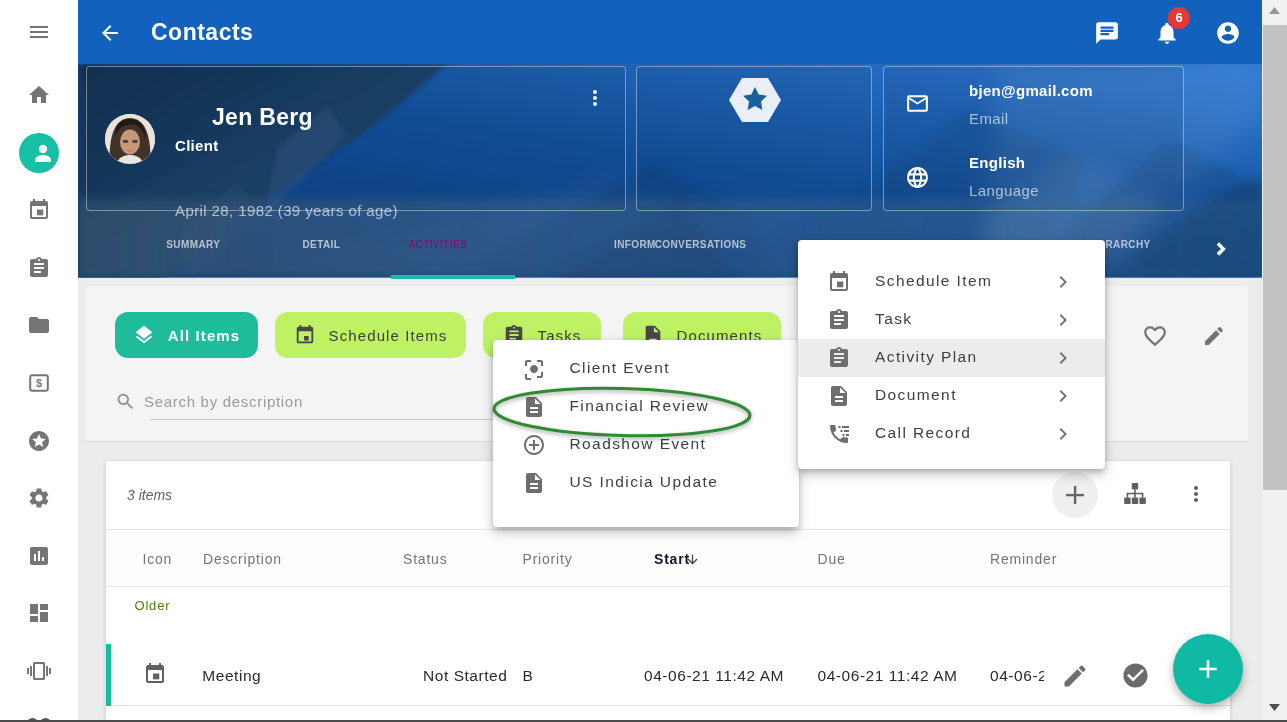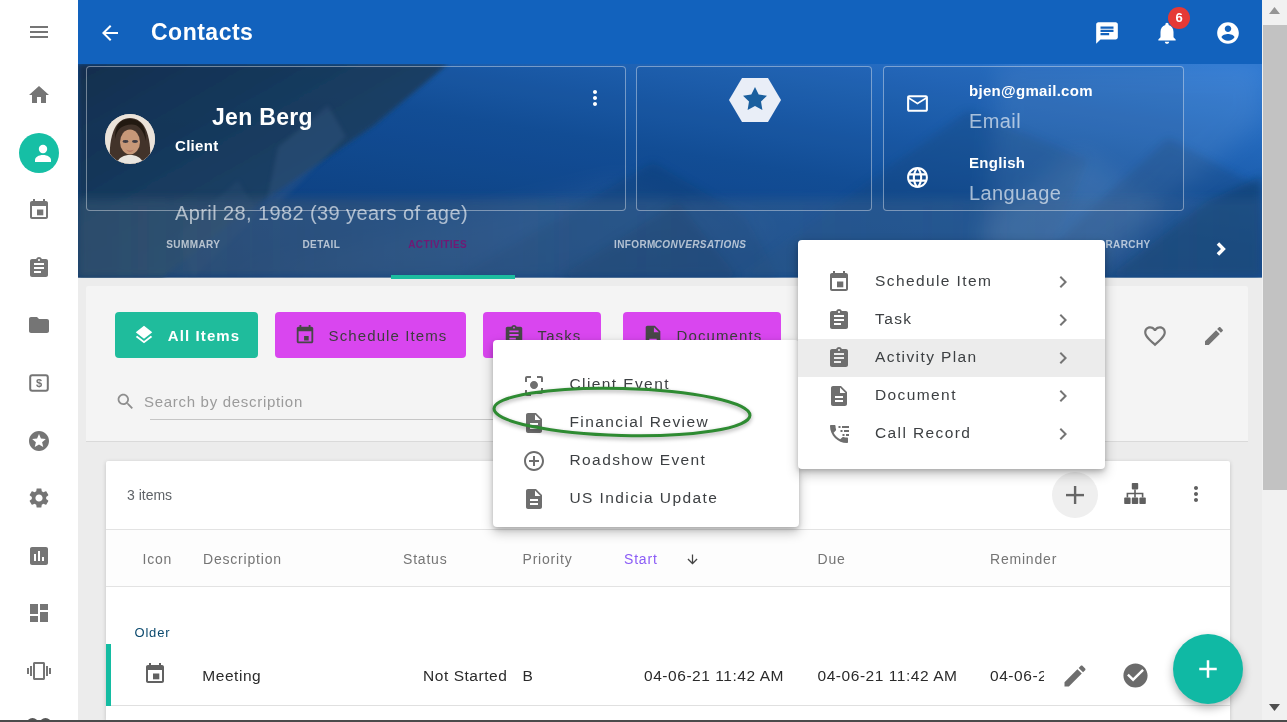--- a/index.html
+++ b/index.html
@@ -15,34 +15,34 @@
 #topbar { left:78px; top:0; width:1184px; height:64px; background:#1262bd; z-index:6; }
 #topbar .title { position:absolute; left:73px; top:19px; color:#fff; font-size:23px; font-weight:bold; letter-spacing:0.5px; }
 .ticon { position:absolute; top:20px; width:26px; height:26px; }
 .badge { position:absolute; left:1090px; top:7px; width:22px; height:22px; border-radius:50%; background:#e53935; color:#fff; font-size:13px; font-weight:bold; text-align:center; line-height:22px; }
 
 
 #hero { left:78px; top:64px; width:1184px; height:213.5px; overflow:hidden; z-index:1; }
 .hcard { position:absolute; top:2px; height:145px; border:1px solid rgba(255,255,255,0.4); border-radius:4px; background:rgba(10,35,75,0.08); }
 #hero .big { color:#fff; font-weight:bold; font-size:23px; letter-spacing:0.3px;margin-left:37px; }
 #hero .med { color:#fff; font-weight:bold; font-size:15px; letter-spacing:0.3px; }
-#hero .dim { color:rgba(255,255,255,0.62); font-size:20px; letter-spacing:0.4px; }
+#hero .dim { color:rgba(255,255,255,0.62); font-size:15px; letter-spacing:0.4px; }
 
 
 .tab { position:absolute; top:239px; font-size:10px; font-weight:bold; letter-spacing:0.4px; color:rgba(255,255,255,0.65); z-index:2; }
 .tab.active { color:#701a75; }
 #tabline { left:391px; top:275px; width:124px; height:3.5px; background:#1dbc9f; z-index:2; }
 
 
 #content { left:78px; top:277.5px; width:1184px; height:444.5px; background:#ececec; z-index:1; }
 #topsec { position:absolute; left:8px; top:8px; width:1162px; height:155.5px; background:#f4f4f4; border-radius:2px 2px 0 0; }
 #divline { position:absolute; left:8px; top:163px; width:1162px; height:1px; background:#dadada; }
-.fbtn { position:absolute; top:34.5px; height:46px; border-radius:4px; display:flex; align-items:center; justify-content:center; font-size:15px; letter-spacing:1.1px; }
+.fbtn { position:absolute; top:34.5px; height:46px; border-radius:13px; display:flex; align-items:center; justify-content:center; font-size:15px; letter-spacing:1.1px; }
 .fbtn svg { margin-right:13px; }
-.fbtn.gray { background:#d946ef; color:#3d3d3d; }
+.fbtn.gray { background:#bef264; color:#3d3d3d; }
 #search-under { position:absolute; left:72px; top:141px; width:955px; height:1.4px; background:#c6c6c6; }
 
 
 #card { position:absolute; left:28px; top:183.5px; width:1124px; height:260px; background:#fff; border-radius:2px; box-shadow:0 1px 4px rgba(0,0,0,0.18); }
 .hlabel { position:absolute; top:273.5px; font-size:14px; color:#757575; letter-spacing:0.8px; }
 .rowtxt { position:absolute; top:389px; font-size:15.5px; color:#2b2b2b; letter-spacing:0.55px; }
 
 
 .menu { position:absolute; background:#fff; border-radius:4px; box-shadow:0 5px 12px rgba(0,0,0,0.25), 0 2px 4px rgba(0,0,0,0.16); z-index:20; }
 .mi { position:relative; height:38px; display:flex; align-items:center; }
@@ -146,21 +146,21 @@
         <path d="M11.99 2C6.47 2 2 6.48 2 12s4.47 10 9.99 10C17.52 22 22 17.52 22 12S17.52 2 11.99 2zm6.93 6h-2.95c-.32-1.25-.78-2.45-1.38-3.56 1.84.63 3.37 1.91 4.33 3.56zM12 4.04c.83 1.2 1.48 2.53 1.91 3.96h-3.82c.43-1.43 1.08-2.76 1.91-3.96zM4.26 14C4.1 13.36 4 12.69 4 12s.1-1.36.26-2h3.38c-.08.66-.14 1.32-.14 2 0 .68.06 1.34.14 2H4.26zm.82 2h2.95c.32 1.25.78 2.45 1.38 3.56-1.84-.63-3.37-1.9-4.33-3.56zm2.95-8H5.08c.96-1.66 2.49-2.93 4.33-3.56C8.81 5.55 8.35 6.75 8.03 8zM12 19.96c-.83-1.2-1.48-2.53-1.91-3.96h3.82c-.43 1.43-1.08 2.76-1.91 3.96zM14.34 14H9.66c-.09-.66-.16-1.32-.16-2 0-.68.07-1.35.16-2h4.68c.09.65.16 1.32.16 2 0 .68-.07 1.34-.16 2zm.25 5.56c.6-1.11 1.06-2.31 1.38-3.56h2.95c-.96 1.65-2.49 2.93-4.33 3.56zM16.36 14c.08-.66.14-1.32.14-2 0-.68-.06-1.34-.14-2h3.38c.16.64.26 1.31.26 2s-.1 1.36-.26 2h-3.38z"></path>
       </svg>
     <div class="abs med" style="left:891px; top:90px;">English</div>
     <div class="abs dim" style="left:891px; top:118px;">Language</div>
   </div>
 
   <div class="tab" style="left:166.3px;">SUMMARY</div>
   <div class="tab" style="left:302.5px;">DETAIL</div>
   <div class="tab active" style="left:408.2px;">ACTIVITIES</div>
   <div class="tab" style="left:568px;margin-left:46px;">INFORM</div>
-  <div class="tab" style="left:654.7px;font-style:italic;">CONVERSATIONS</div>
+  <div class="tab" style="left:654.7px;">CONVERSATIONS</div>
   <div class="tab" style="left:1105.5px;">RARCHY</div>
   <div class="abs" id="tabline"></div>
   <svg class="abs" style="left:1210px; top:238px; z-index:2;" width="22" height="22" viewBox="0 0 24 24" fill="#fff">
       <path d="M8.59 16.59 13.17 12 8.59 7.41 10 6l6 6-6 6z" stroke="#fff" stroke-width="1.8"></path>
     </svg>
 
   <div class="abs" id="content">
     <div id="topsec"></div>
     <div id="divline"></div>
 
@@ -195,21 +195,21 @@
         <path d="M3 17.25V21h3.75L17.81 9.94l-3.75-3.75L3 17.25zM20.71 7.04c.39-.39.39-1.02 0-1.41l-2.34-2.34c-.39-.39-1.02-.39-1.41 0l-1.83 1.83 3.75 3.75 1.83-1.83z"></path>
       </svg>
 
     <svg class="abs" style="left:37px; top:113.5px;" width="21" height="21" viewBox="0 0 24 24" fill="#8e8e8e">
         <path d="M15.5 14h-.79l-.28-.27C15.41 12.59 16 11.11 16 9.5 16 5.91 13.09 3 9.5 3S3 5.91 3 9.5 5.91 16 9.5 16c1.61 0 3.09-.59 4.23-1.57l.27.28v.79l5 5L20.49 19l-5-5zm-6 0C7.01 14 5 11.99 5 9.5S7.01 5 9.5 5 14 7.01 14 9.5 11.99 14 9.5 14z"></path>
       </svg>
     <div class="abs" style="left:66px; top:115.5px; font-size:15px; color:#9b9b9b; letter-spacing:0.7px;">Search by description</div>
     <div id="search-under"></div>
 
     <div id="card"></div>
-    <div class="abs" style="left:49px; top:209.5px; font-size:14px; color:#5f6368;">3 items</div>
+    <div class="abs" style="left:49px; top:209.5px; font-size:14px; color:#5f6368;font-style:italic;">3 items</div>
     <div class="abs" style="left:974px; top:194px; width:46px; height:46px; border-radius:50%; background:#efefef;"></div>
     <svg class="abs" style="left:985px; top:205px;" width="24" height="24" viewBox="0 0 24 24" fill="#666">
         <rect x="10.9" y="3" width="2.4" height="18"></rect>
         <rect x="3" y="10.9" width="18" height="2.4"></rect>
       </svg>
     <svg class="abs" style="left:1043px; top:202.5px;" width="28" height="28" viewBox="0 0 28 28">
         <g fill="#5f5f5f">
           <rect x="10.8" y="3" width="6.4" height="6.4" rx="0.8"></rect>
           <rect x="3.2" y="17.6" width="6.4" height="6.4" rx="0.8"></rect>
           <rect x="10.8" y="17.6" width="6.4" height="6.4" rx="0.8"></rect>
@@ -219,28 +219,28 @@
       </svg>
     <svg class="abs" style="left:1106px; top:204.5px;" width="24" height="24" viewBox="0 0 24 24" fill="#5f5f5f">
         <path d="M12 8c1.1 0 2-.9 2-2s-.9-2-2-2-2 .9-2 2 .9 2 2 2zm0 2c-1.1 0-2 .9-2 2s.9 2 2 2 2-.9 2-2-.9-2-2-2zm0 6c-1.1 0-2 .9-2 2s.9 2 2 2 2-.9 2-2-.9-2-2-2z"></path>
       </svg>
 
     <div class="abs" style="left:28px; top:251.5px; width:1124px; height:58px; border-top:1px solid #e3e3e3; border-bottom:1px solid #e3e3e3; background:#fdfdfd;"></div>
     <div class="hlabel" style="left:64.5px;">Icon</div>
     <div class="hlabel" style="left:125px;">Description</div>
     <div class="hlabel" style="left:325px;">Status</div>
     <div class="hlabel" style="left:444.5px;">Priority</div>
-    <div class="hlabel" style="left:546px; color:#8b5cf6; font-weight:normal;">Start</div>
+    <div class="hlabel" style="left:576px; color:#0f172a; font-weight:bold;">Start</div>
     <svg class="abs" style="left:607px; top:274px;" width="15" height="15" viewBox="0 0 24 24" fill="#444">
         <path d="M20 12l-1.41-1.41L13 16.17V4h-2v12.17l-5.58-5.59L4 12l8 8 8-8z"></path>
       </svg>
     <div class="hlabel" style="left:739.5px;">Due</div>
     <div class="hlabel" style="left:912px;">Reminder</div>
 
-    <div class="abs" style="left:56.5px; top:347px; font-size:13px; color:#0c4a6e; letter-spacing:0.8px;text-align:right;">Older</div>
+    <div class="abs" style="left:56.5px; top:320px; font-size:13px; color:#4d7c0f; letter-spacing:0.8px;text-align:right;">Older</div>
 
     <div class="abs" style="left:28px; top:366px; width:1124px; height:62px; border-bottom:1px solid #e0e0e0; background:#fff;"></div>
     <div class="abs" style="left:28px; top:366px; width:5px; height:62px; background:#14bca2;"></div>
     <svg class="abs" style="left:65px; top:384.5px;" width="24" height="24" viewBox="0 0 24 24" fill="#616161">
         <path d="M19 3h-1V1h-2v2H8V1H6v2H5c-1.11 0-2 .9-2 2v14c0 1.1.89 2 2 2h14c1.1 0 2-.9 2-2V5c0-1.1-.9-2-2-2zm0 16H5V8h14v11z"></path>
         <rect x="10" y="11.5" width="6.3" height="5.8"></rect>
       </svg>
     <div class="rowtxt" style="left:124.3px;">Meeting</div>
     <div class="rowtxt" style="left:325px;margin-left:20px;">Not Started</div>
     <div class="rowtxt" style="left:444.5px;">B</div>
@@ -256,21 +256,21 @@
 
     <div class="abs" style="left:28px; top:429px; width:1124px; height:16px; background:#fff;"></div>
 
     <div id="fab">
         <svg width="30" height="30" viewBox="0 0 24 24" fill="#fff">
           <path d="M19 13h-6v6h-2v-6H5v-2h6V5h2v6h6v2z"></path>
         </svg>
       </div>
   </div>
 
-  <div class="menu" style="left:492.5px; top:340px; width:306px; height:187px; padding-top:26px;">
+  <div class="menu" style="left:492.5px; top:340px; width:306px; height:187px; padding-top:10px;">
     <div class="mi">
       <svg class="lead" width="24" height="24" viewBox="0 0 24 24" fill="#6e6e6e">
           <path d="M12 8c-2.21 0-4 1.79-4 4s1.79 4 4 4 4-1.79 4-4-1.79-4-4-4zm-7 9H3v4c0 1.1.9 2 2 2h4v-2H5v-4zM5 5h4V3H5c-1.1 0-2 .9-2 2v4h2V5zm14-2h-4v2h4v4h2V5c0-1.1-.9-2-2-2zm0 16h-4v2h4c1.1 0 2-.9 2-2v-4h-2v4z"></path>
         </svg>
       <div class="txt2">Client Event</div>
     </div>
     <div class="mi">
       <svg class="lead" width="24" height="24" viewBox="0 0 24 24" fill="#6e6e6e">
           <path d="M14 2H6c-1.1 0-1.99.9-1.99 2L4 20c0 1.1.89 2 2 2h12c1.1 0 2-.9 2-2V8l-6-6zm2 16H8v-2h8v2zm0-4H8v-2h8v2zm-3-5V3.5L18.5 9H13z"></path>
         </svg>

